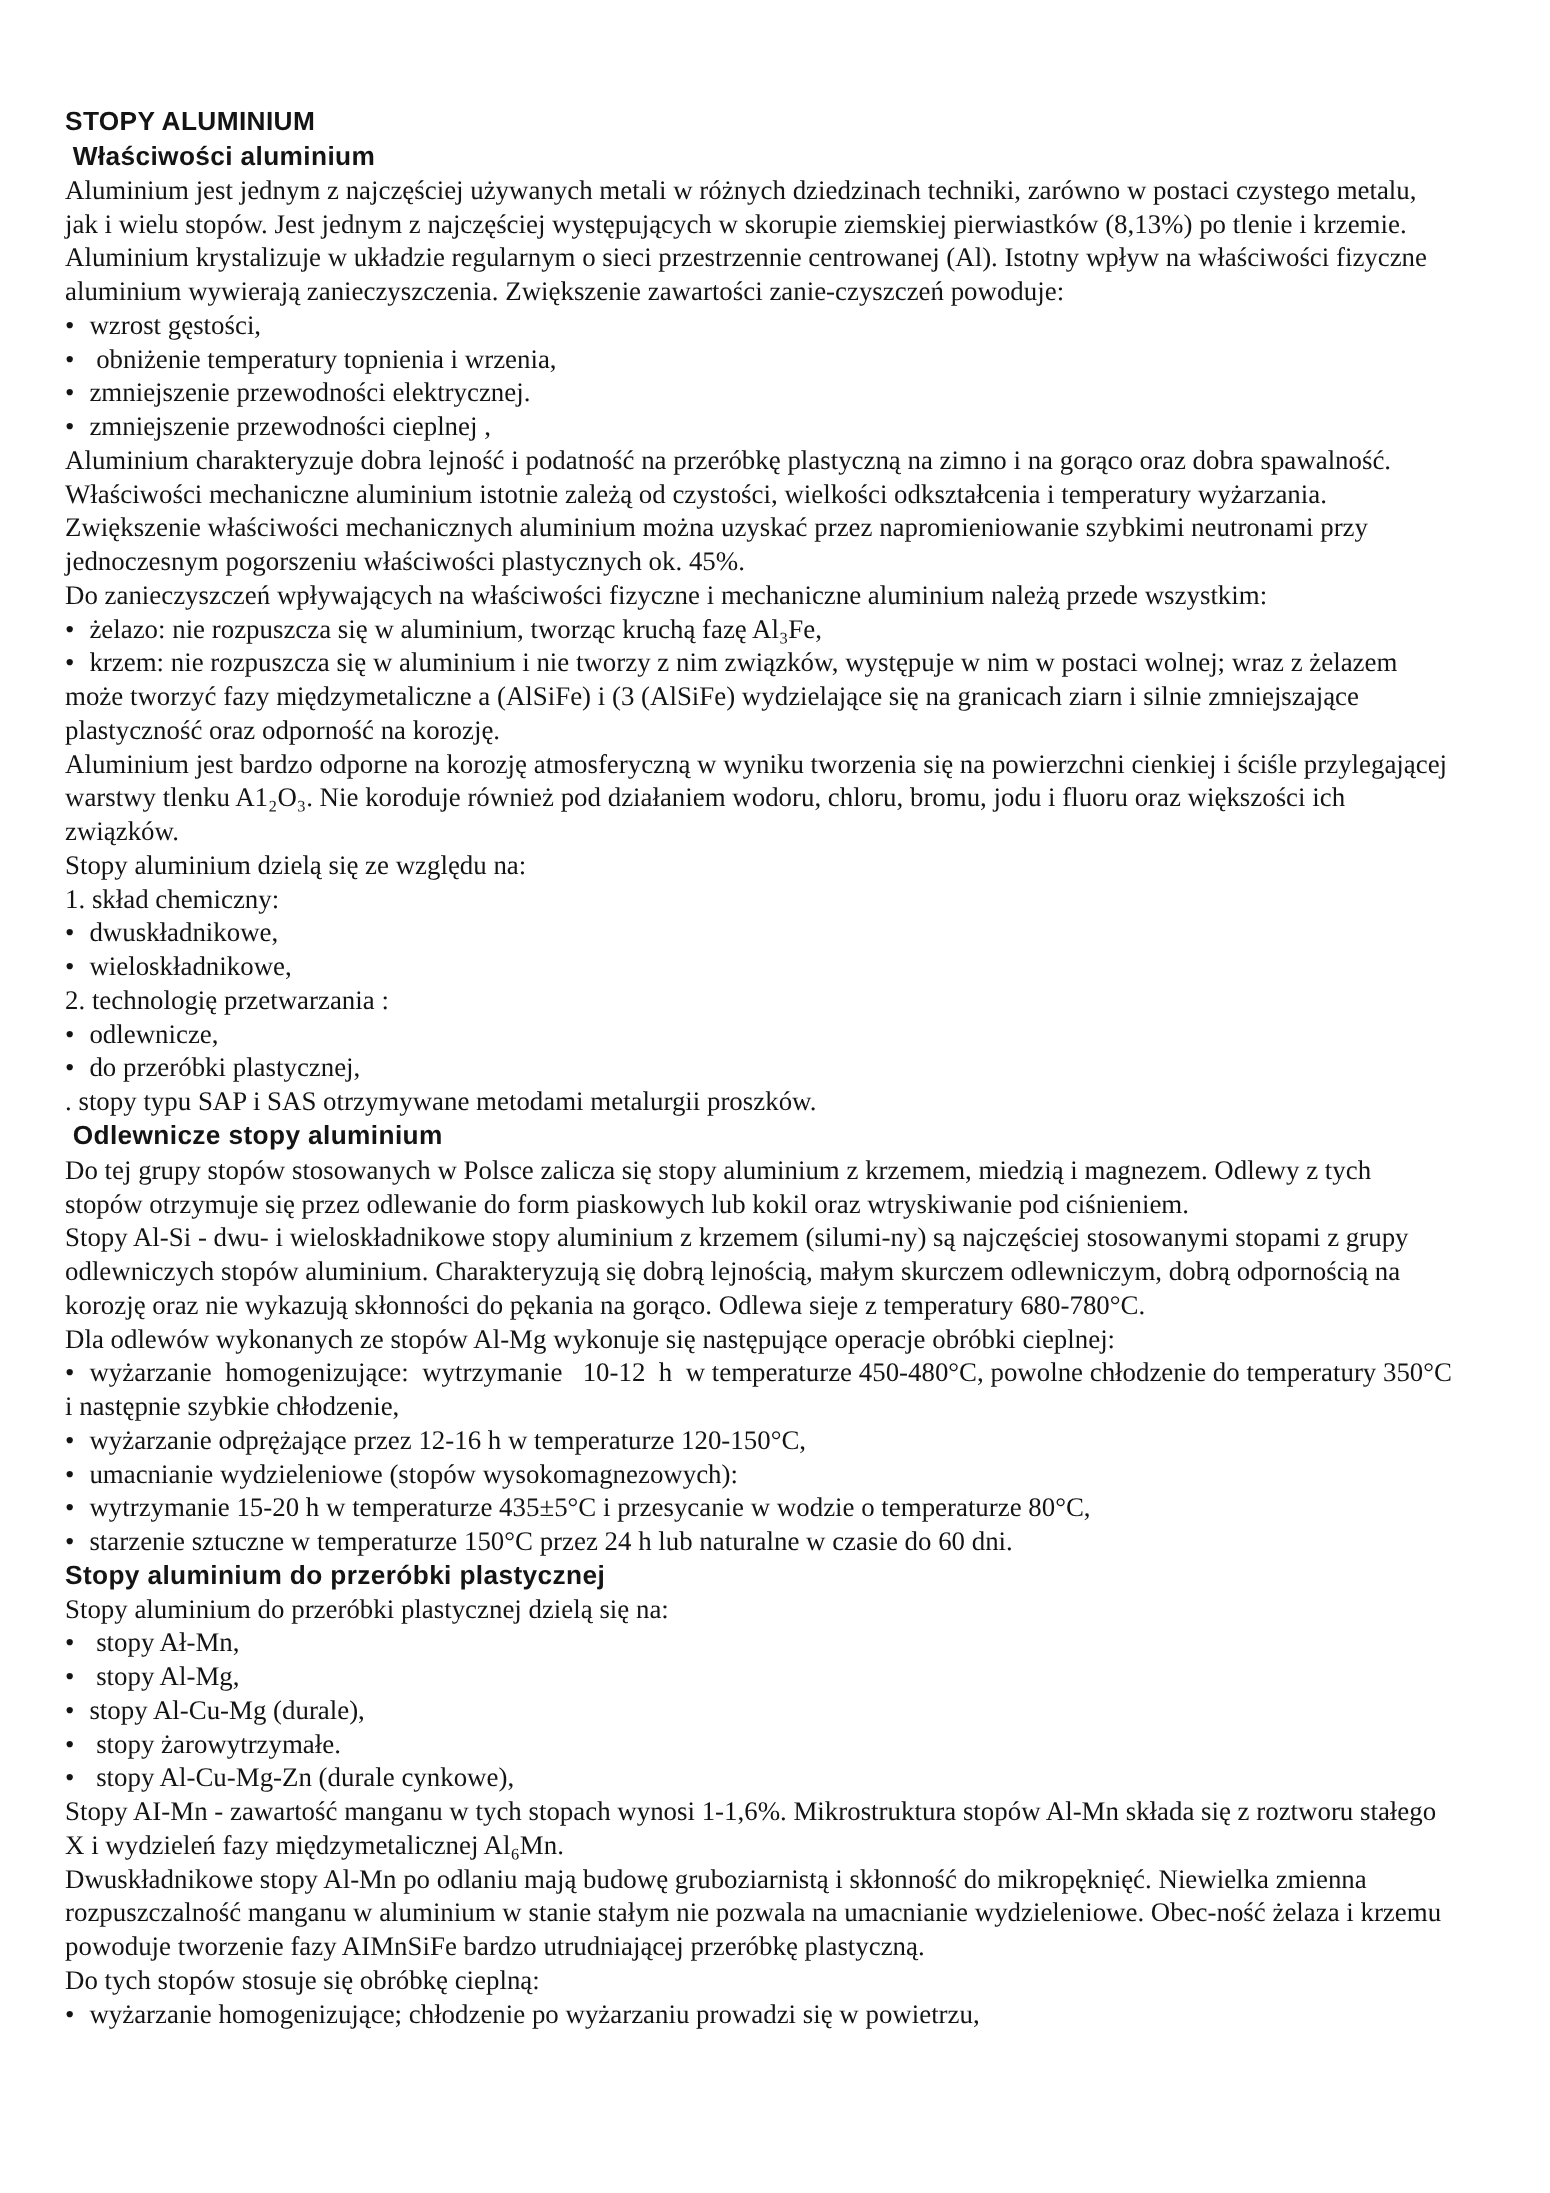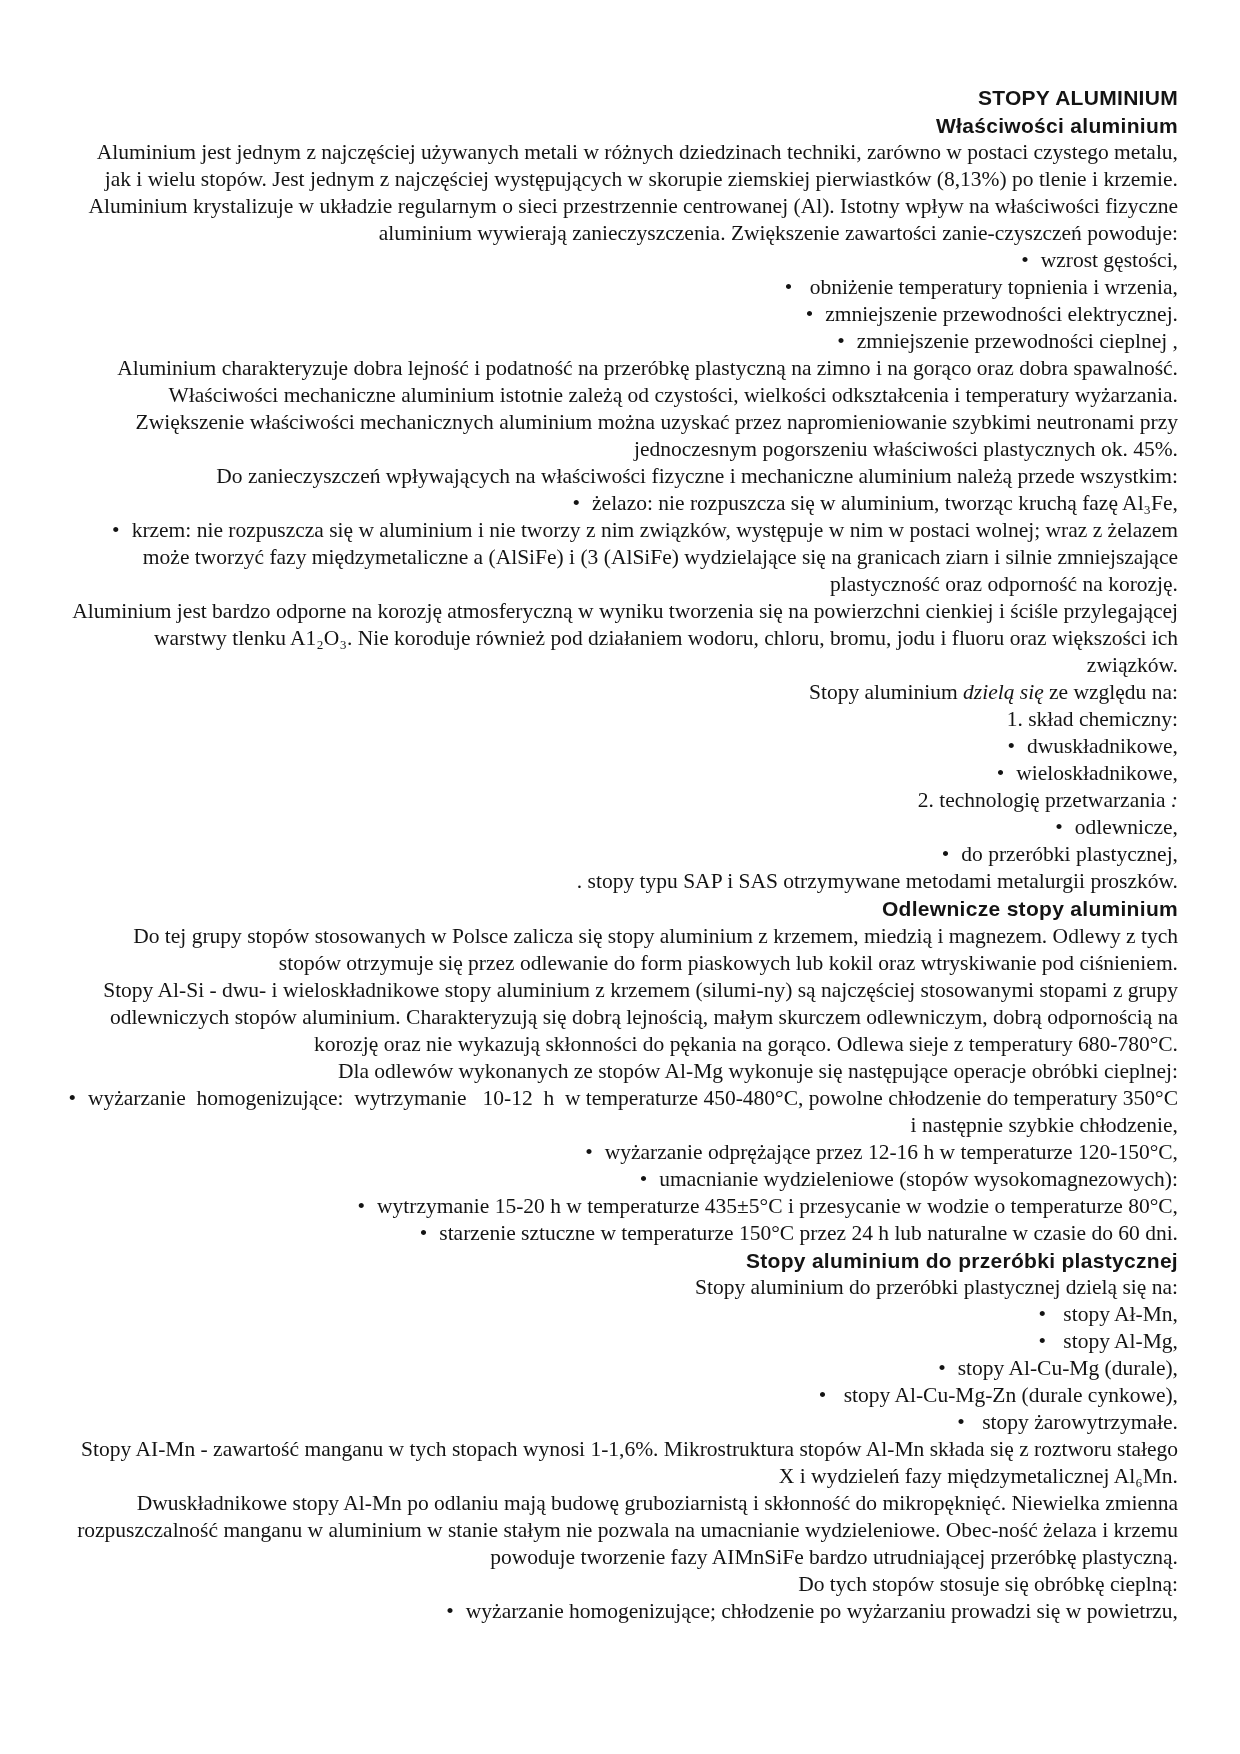--- a/index.html
+++ b/index.html
@@ -9,42 +9,41 @@
   }
   .page {
     position: relative;
     width: 1240px;
     height: 1754px;
     background: #ffffff;
     overflow: hidden;
   }
   .content {
     position: absolute;
-    left: 66px;
+    left: 52px;
     top: 84px;
     width: 1112px;
     color: #141414;
     font-family: "Liberation Serif", serif;
     font-size: 21.5px;
     line-height: 27px;
-    text-align: right;
+    text-align: left;
   }
   .block {
     white-space: pre-wrap;
     margin: 0;
   }
   .h1, .h2 {
     font-family: "Liberation Sans", sans-serif;
     font-weight: bold;
     font-size: 21px;
     line-height: 27.5px;
     letter-spacing: 0.3px;
   }
   .italic {
-    font-style: italic;
   }
   .bullet {
     padding-right: 12px;
   }
 </style>
 </head>
 <body>
 
 <div class="page">
   <div class="content">
@@ -76,20 +75,20 @@
       <div class="block li"><span class="bullet">•</span><span>wyżarzanie  homogenizujące:  wytrzymanie   10-12  h  w temperaturze 450-480°C, powolne chłodzenie do temperatury 350°C i następnie szybkie chłodzenie,</span></div>
       <div class="block li"><span class="bullet">•</span><span>wyżarzanie odprężające przez 12-16 h w temperaturze 120-150°C,</span></div>
       <div class="block li"><span class="bullet">•</span><span>umacnianie wydzieleniowe (stopów wysokomagnezowych):</span></div>
       <div class="block li"><span class="bullet">•</span><span>wytrzymanie 15-20 h w temperaturze 435±5°C i przesycanie w wodzie o temperaturze 80°C,</span></div>
       <div class="block li"><span class="bullet">•</span><span>starzenie sztuczne w temperaturze 150°C przez 24 h lub naturalne w czasie do 60 dni.</span></div>
       <div class="block h2"><span>Stopy aluminium do przeróbki plastycznej</span></div>
       <div class="block p"><span>Stopy aluminium do przeróbki plastycznej dzielą się na:</span></div>
       <div class="block li"><span class="bullet">•</span><span> stopy Ał-Mn,</span></div>
       <div class="block li"><span class="bullet">•</span><span> stopy Al-Mg,</span></div>
       <div class="block li"><span class="bullet">•</span><span>stopy Al-Cu-Mg (durale),</span></div>
+      <div class="block li"><span class="bullet">•</span><span> stopy żarowytrzymałe.</span></div>
       <div class="block li"><span class="bullet">•</span><span> stopy Al-Cu-Mg-Zn (durale cynkowe),</span></div>
-      <div class="block li"><span class="bullet">•</span><span> stopy żarowytrzymałe.</span></div>
       <div class="block p"><span>Stopy AI-Mn - zawartość manganu w tych stopach wynosi 1-1,6%. Mikrostruktura stopów Al-Mn składa się z roztworu stałego X i wydzieleń fazy międzymetalicznej Al₆Mn.</span></div>
       <div class="block p"><span>Dwuskładnikowe stopy Al-Mn po odlaniu mają budowę gruboziarnistą i skłonność do mikropęknięć. Niewielka zmienna rozpuszczalność manganu w aluminium w stanie stałym nie pozwala na umacnianie wydzieleniowe. Obec-ność żelaza i krzemu powoduje tworzenie fazy AIMnSiFe bardzo utrudniającej przeróbkę plastyczną.</span></div>
       <div class="block p"><span>Do tych stopów stosuje się obróbkę cieplną:</span></div>
       <div class="block li"><span class="bullet">•</span><span>wyżarzanie homogenizujące; chłodzenie po wyżarzaniu prowadzi się w powietrzu,</span></div>
     </div>
 </div>
 
 </body></html>

